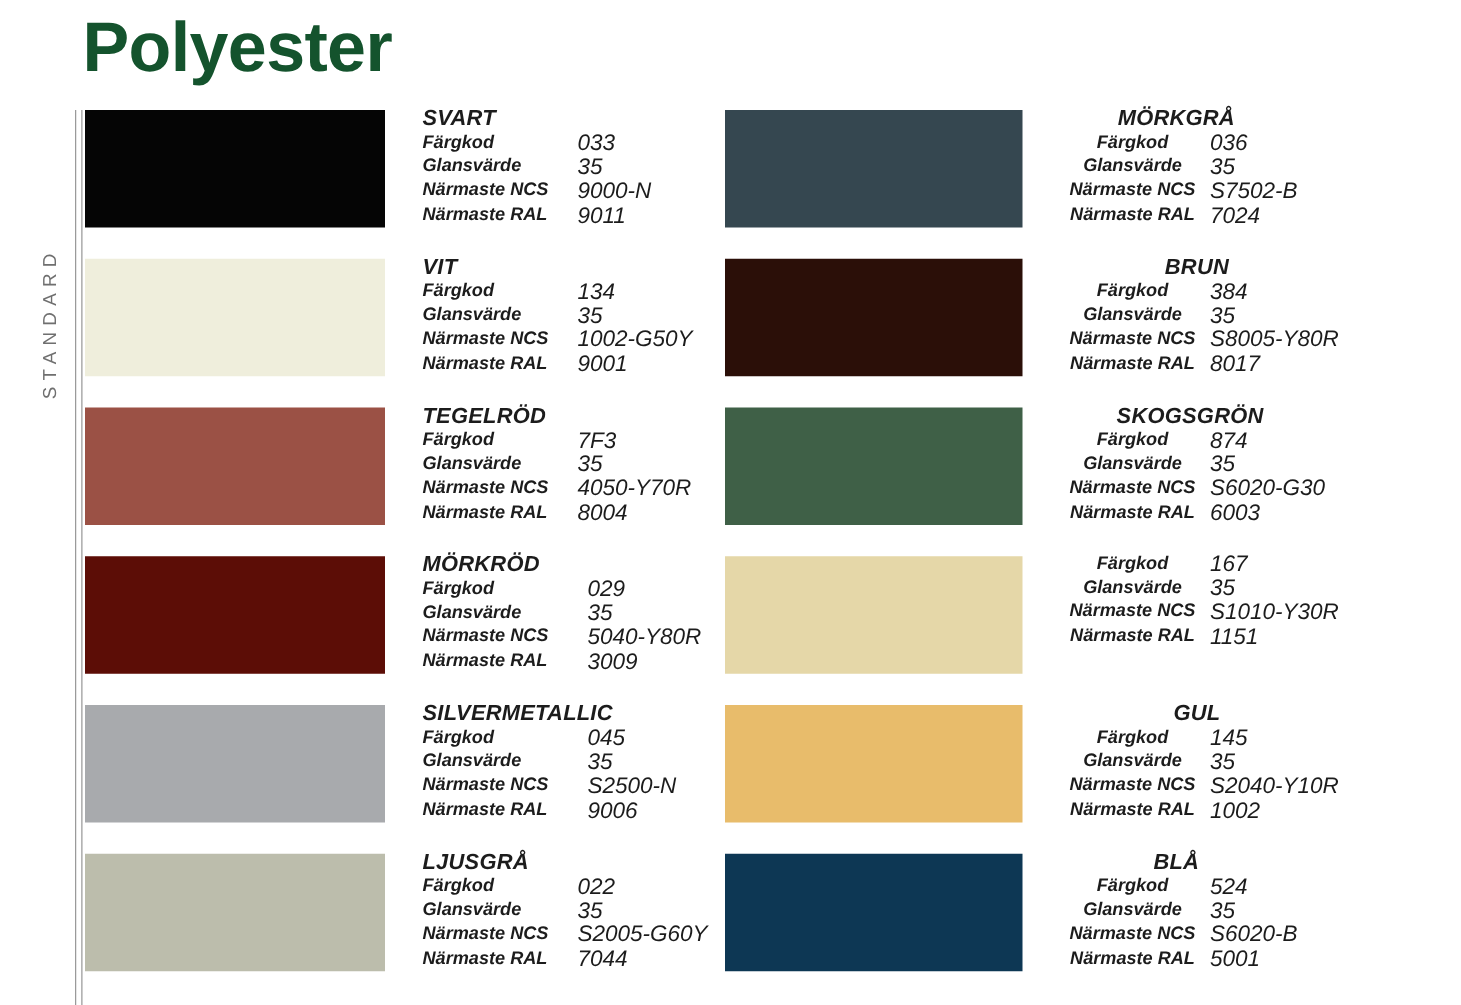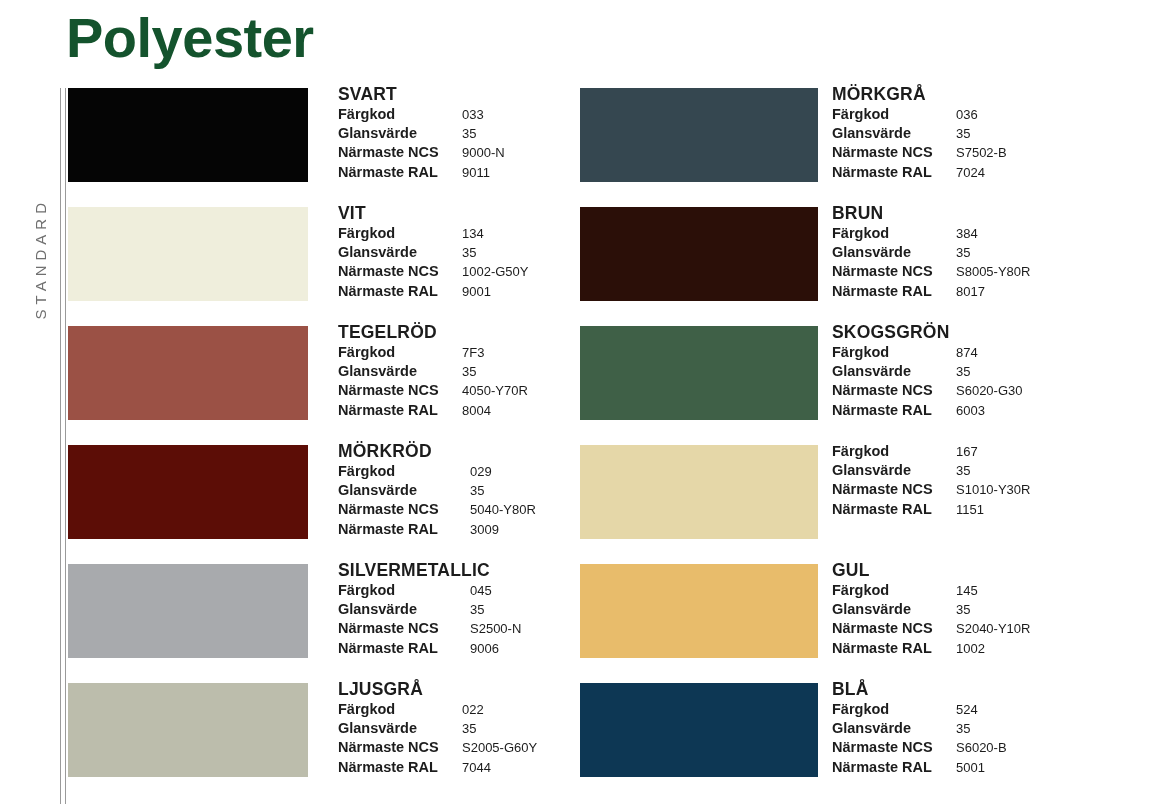--- a/index.html
+++ b/index.html
@@ -64,20 +64,21 @@
   .grid {
     position: absolute;
     left: 0;
     top: 88px;
     width: 1169px;
   }
   .col {
     position: absolute;
     top: 0;
     width: 560px;
+    font-style: italic;
   }
   .col-left  { left: 68px; }
   .col-right { left: 580px; }
 
   .entry {
     position: relative;
     height: 119px;
   }
   .swatch {
     position: absolute;
@@ -86,21 +87,21 @@
     width: 240px;
     height: 94px;
   }
   .col-right .swatch { width: 238px; }
 
   .info {
     position: absolute;
     top: -4px;
   }
   .col-left  .info { left: 270px; }
-  .col-right .info { left: 252px; }
+  .col-right .info { left: 264px; text-align: center; }
 
   .name {
     font-size: 17.5px;
     font-weight: bold;
     letter-spacing: 0.2px;
     color: #1c1c1c;
     line-height: 20px;
     margin-bottom: 1px;
     white-space: nowrap;
   }
@@ -113,21 +114,21 @@
     white-space: nowrap;
   }
   .spec-label {
     font-size: 14.5px;
     font-weight: bold;
     color: #1c1c1c;
     width: 124px;
     flex: 0 0 124px;
   }
   .spec-value {
-    font-size: 13px;
+    font-size: 18px;
     font-weight: normal;
     color: #1c1c1c;
   }
   
   .entry.wide .spec-label { width: 132px; flex: 0 0 132px; }
 </style>
 </head>
 <body>
 
 <div class="page-title">Polyester</div>

